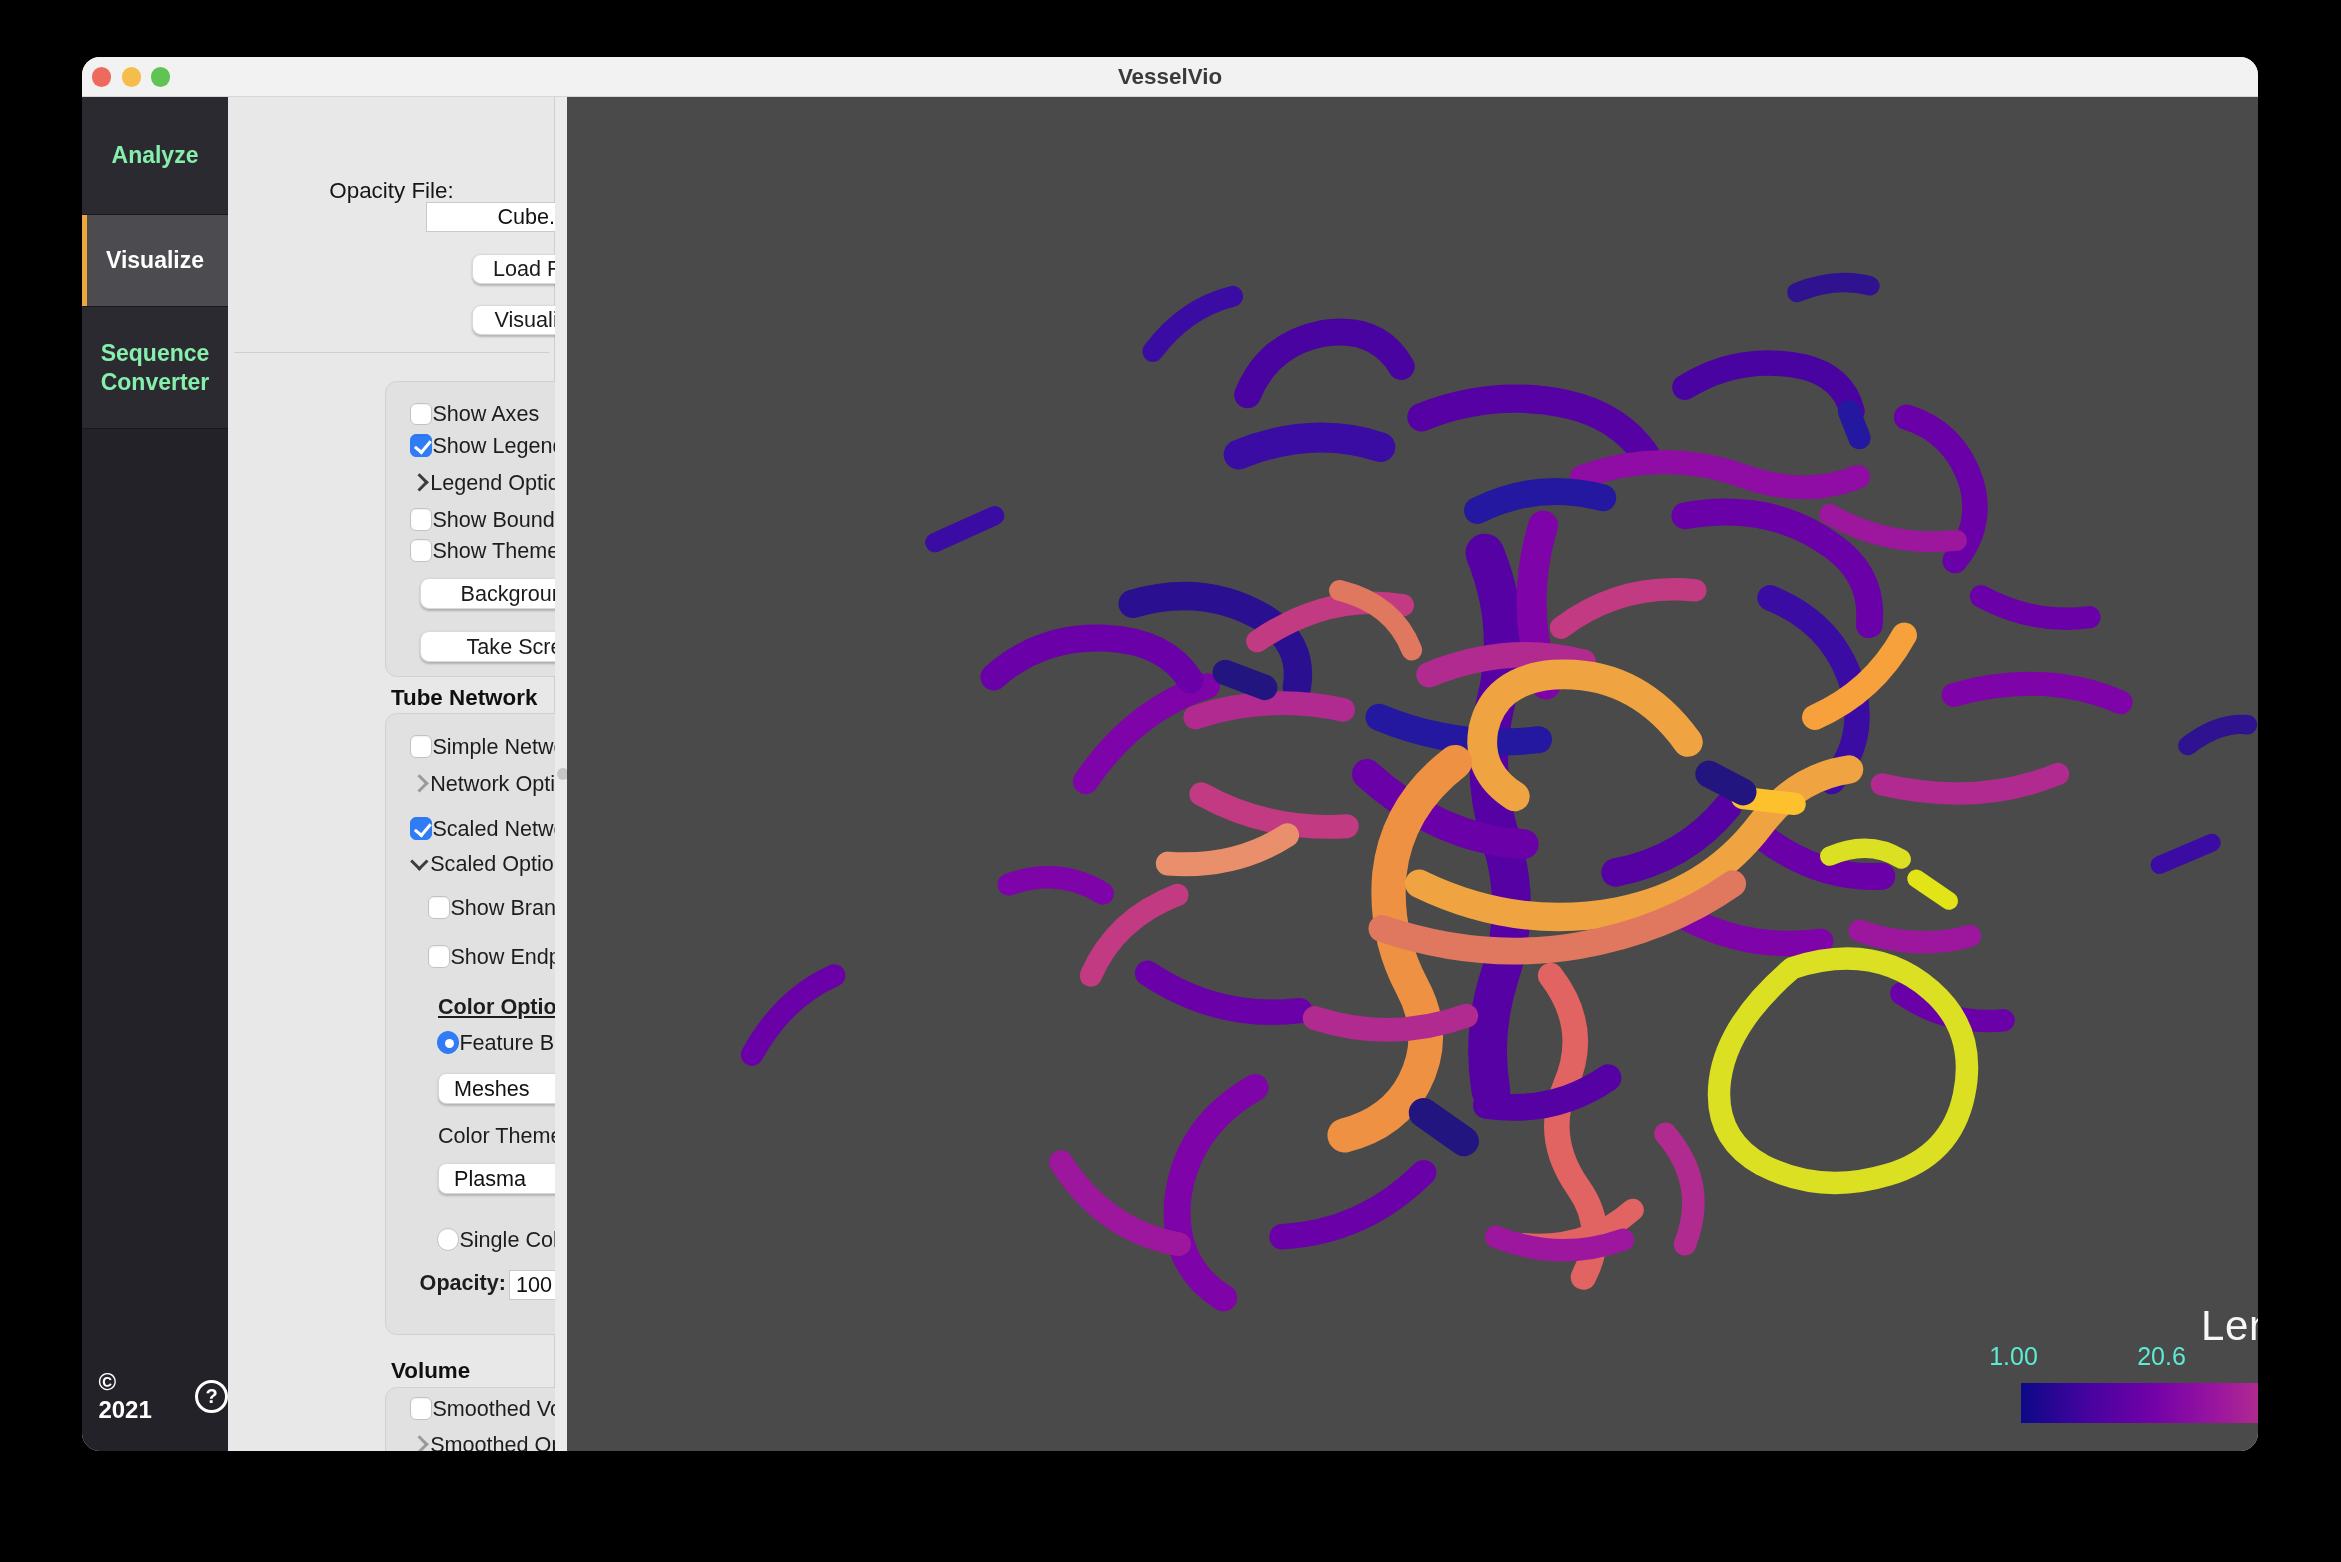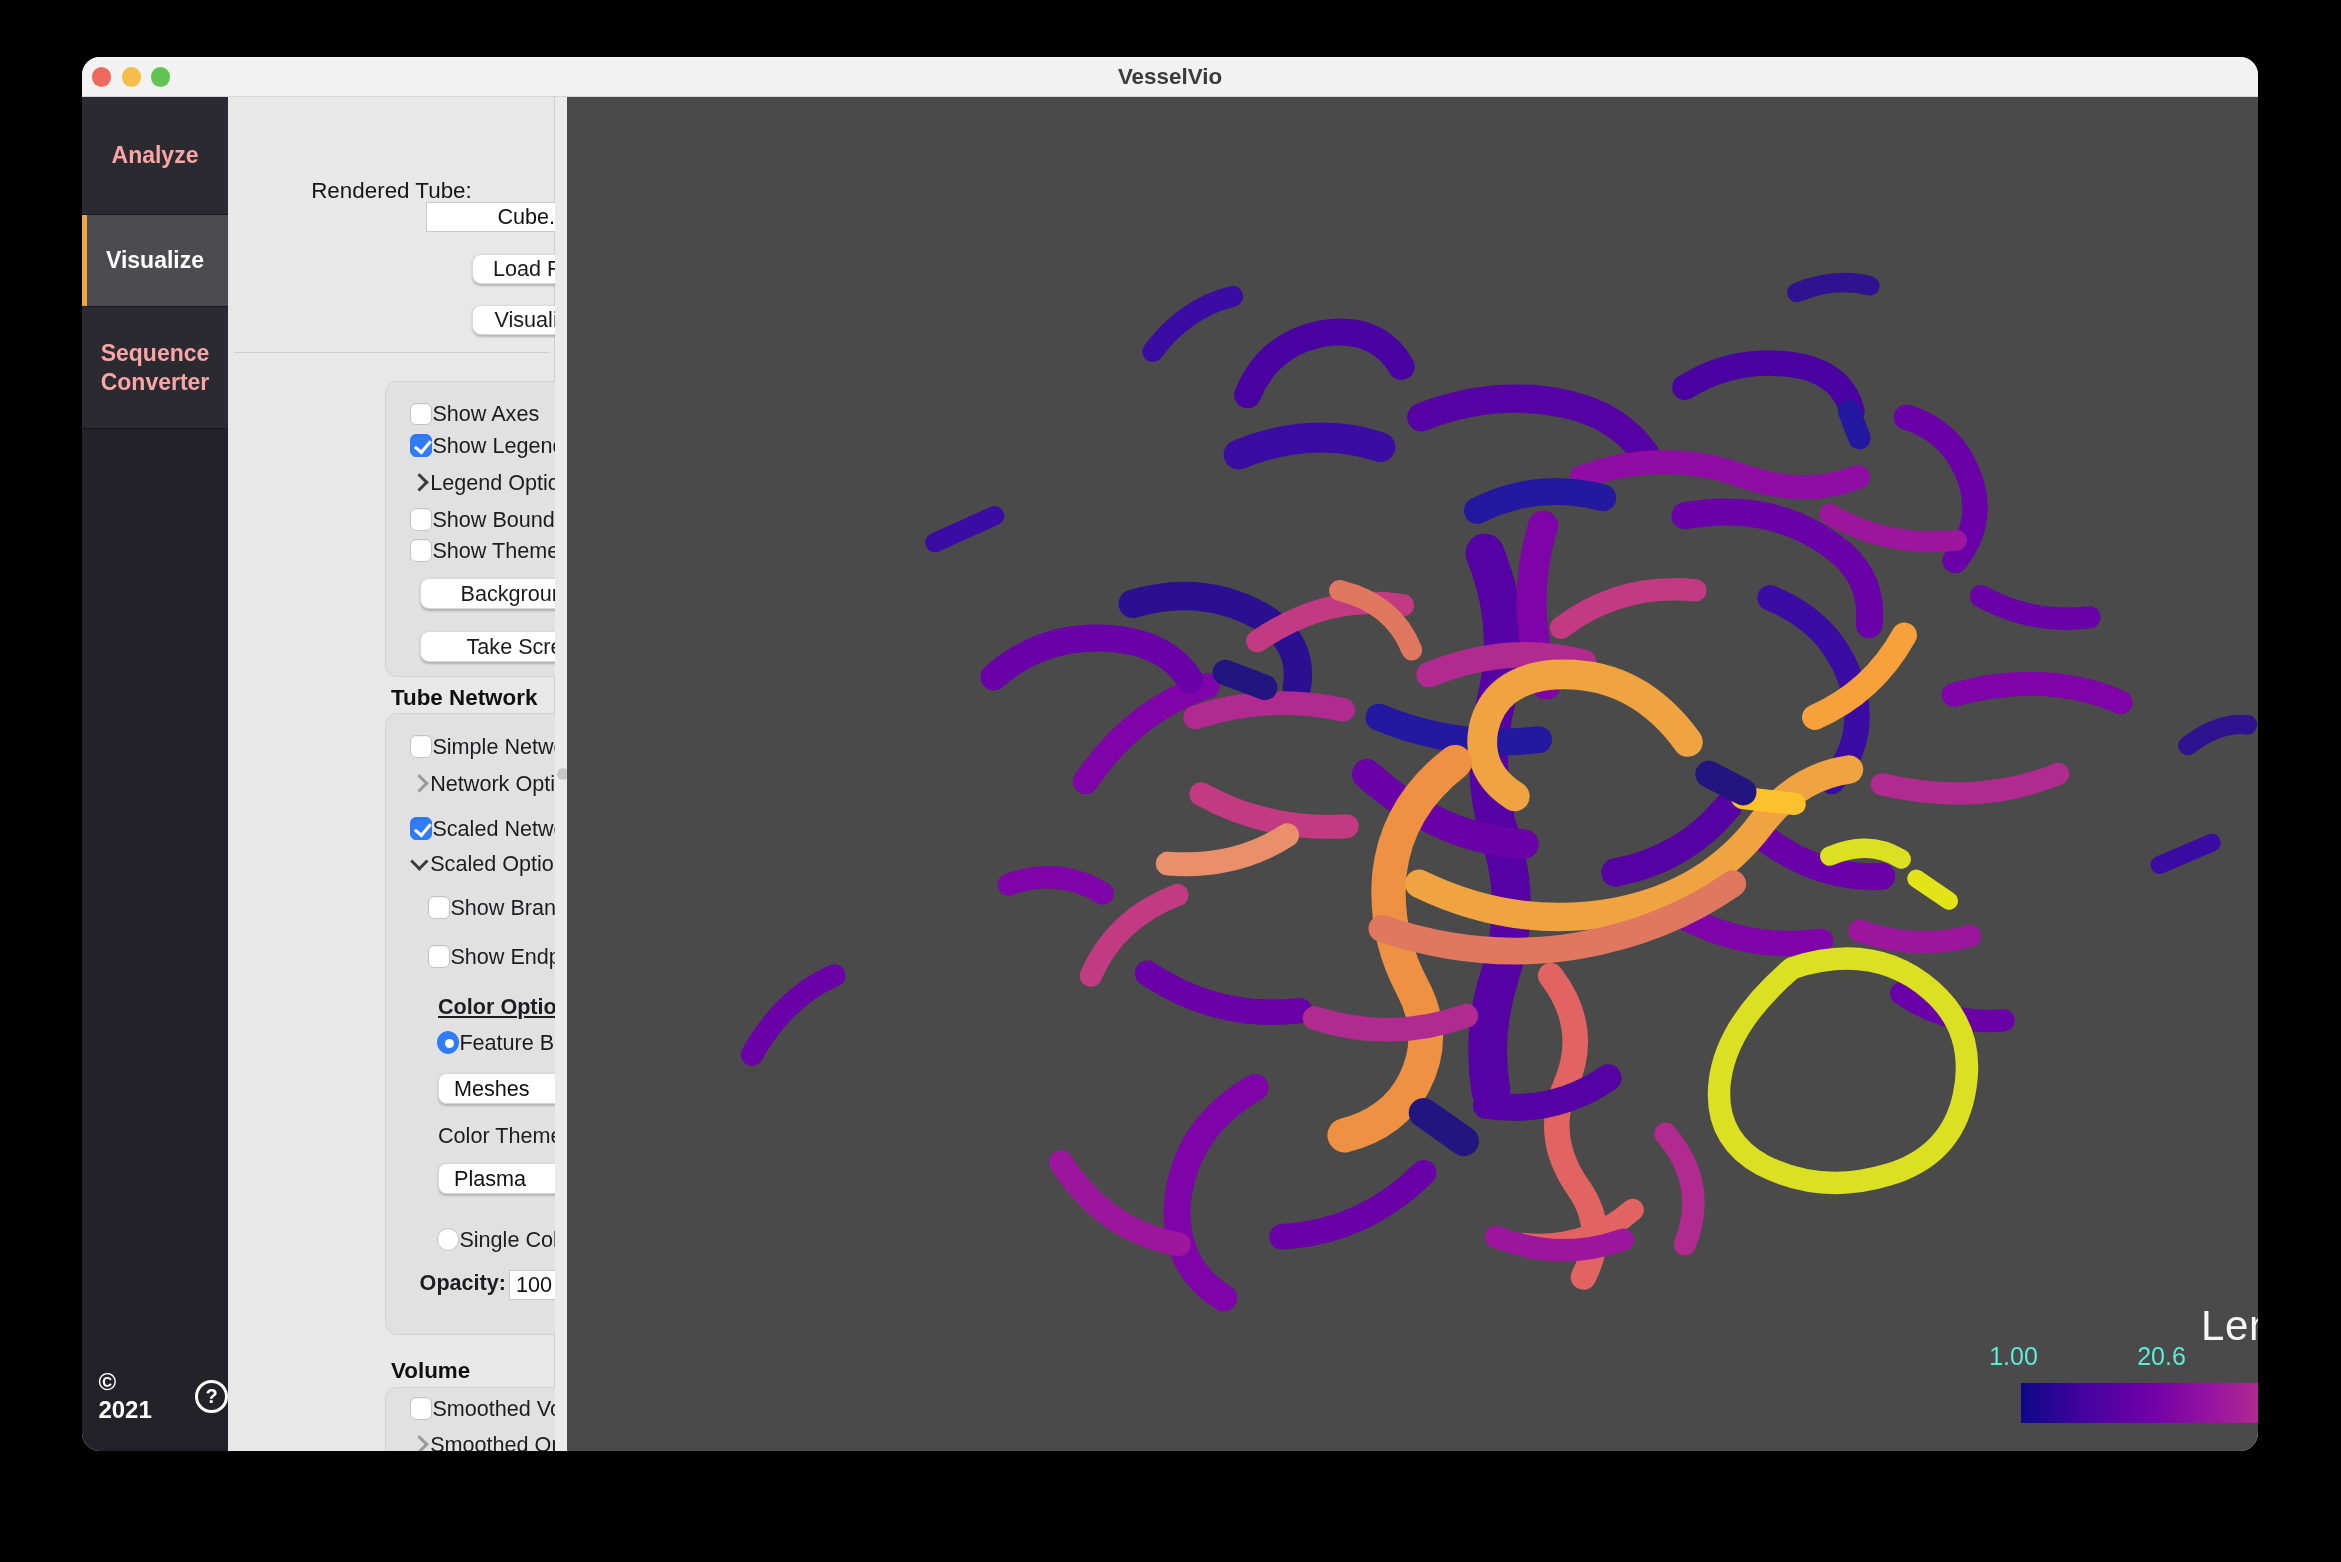--- a/index.html
+++ b/index.html
@@ -9,21 +9,21 @@
     border-radius:18px;overflow:hidden;background:var(--panel_bg);box-shadow:0 30px 67px rgba(0,0,0,.8);}
   
   .titlebar{position:absolute;left:0;top:0;right:0;height:40px;background:var(--chrome_bg);
     border-bottom:1.5px solid #d7d5d6;}
   .title{position:absolute;left:0;right:0;top:0;height:24px;line-height:39px;text-align:center;
     font-weight:bold;font-size:22.4px;color:#3b3b3b;}
   .tl{position:absolute;top:10.4px;width:19.4px;height:19.4px;border-radius:50%;}
   
   .sidebar{position:absolute;left:0;top:40px;width:146px;bottom:0;background:var(--sidebar_bg);}
   .tab{position:absolute;left:0;width:146px;display:flex;align-items:center;justify-content:center;
-    text-align:center;color:#fca5a5;font-weight:bold;font-size:23px;line-height:1.25;
+    text-align:center;color:#86efac;font-weight:bold;font-size:23px;line-height:1.25;
     background:var(--tab_bg);border-bottom:1.5px solid #19181d;cursor:default;}
   .tab.on{background:var(--tab_active_bg);color:#fff;}
   .tab.on::before{content:"";position:absolute;left:0;top:0;bottom:0;width:5.2px;background:var(--accent_orange);}
   .copyright{position:absolute;left:16.4px;bottom:27px;display:flex;align-items:center;gap:19.4px;color:#fff;}
   .copyright .c-text{font-weight:bold;font-size:24px;}
   .help{width:33px;height:33px;border:3.7px solid #fff;border-radius:50%;display:flex;align-items:center;
     justify-content:center;font-weight:bold;font-size:20px;color:#fff;}
   
   .panel{position:absolute;left:146px;top:40px;width:327px;bottom:0;background:var(--panel_bg);
     border-right:1.5px solid #cfcfcf;}
@@ -103,21 +103,21 @@
     <div class="tab" style="top:210px;height:122px;padding:0 32px">
       <span>Sequence Converter</span>
     </div>
     <div class="copyright">
       <span class="c-text">© 2021</span>
       <span class="help">?</span>
     </div>
   </div>
 
   <div class="panel">
-    <div class="centerlab" style="top:81px">Rendered Tube:</div>
+    <div class="centerlab" style="top:81px">Opacity File:</div>
     <div class="filefield">Cube.nii</div>
     <div class="btn" style="left:244px;top:157px;width:131px;height:30px">Load File</div>
     <div class="btn" style="left:244px;top:208px;width:131px;height:30px">Visualize</div>
     <div class="divider" style="top:255px"></div>
 
     <div class="groupbox" style="top:284px;height:296px">
       <div class="row" style="left:24px;top:19.4px">
         <span class="cb"></span>
         <span class="lbl">Show Axes</span>
       </div>

